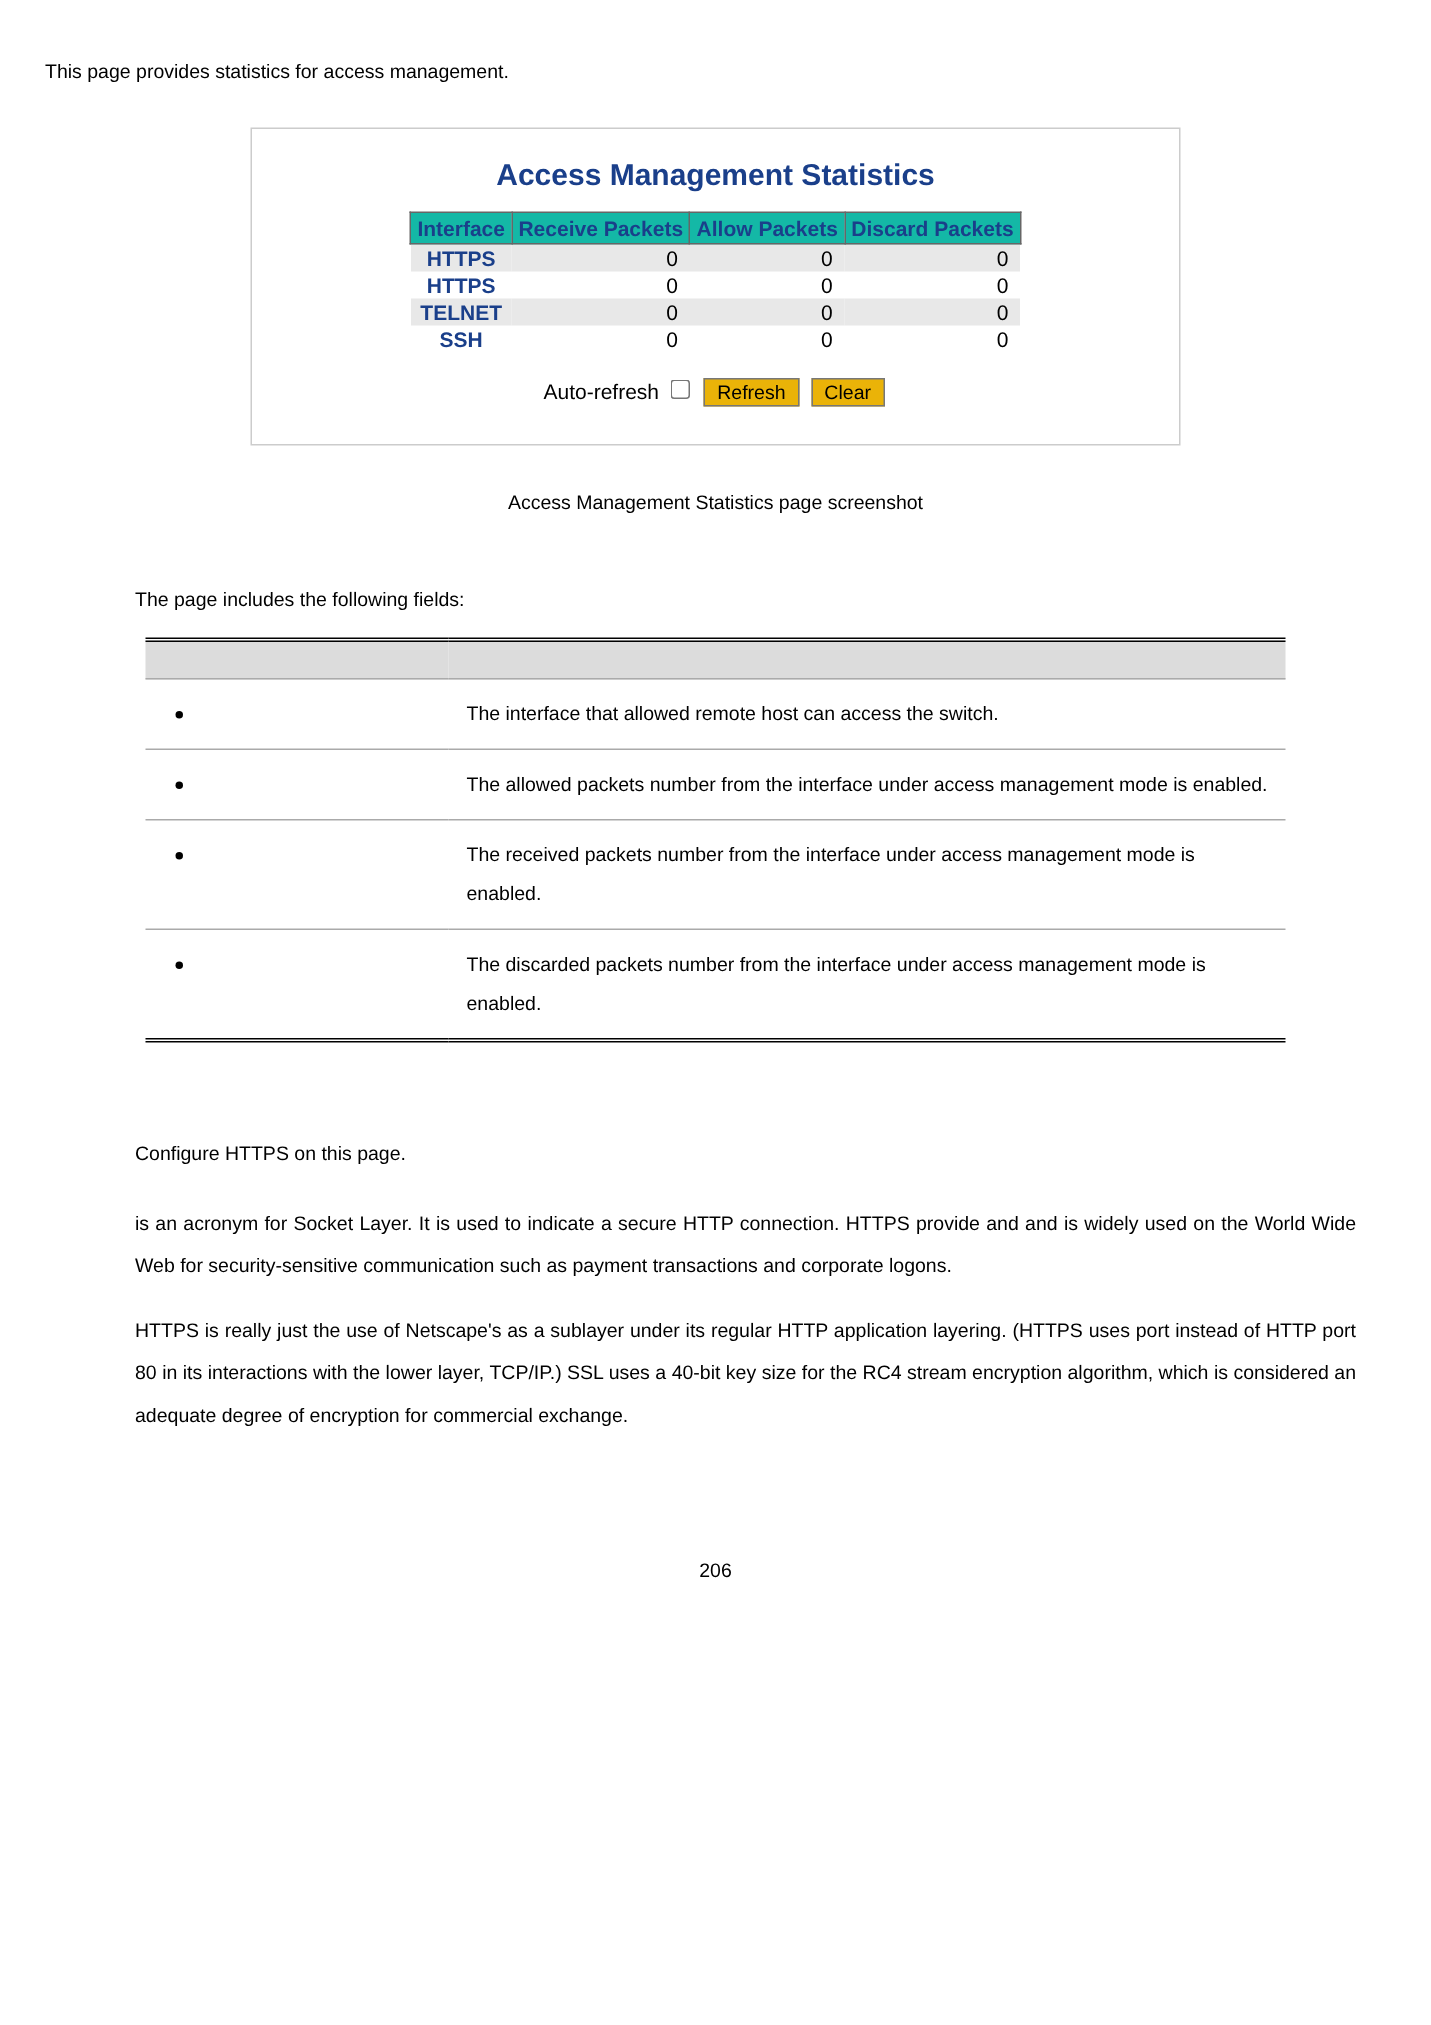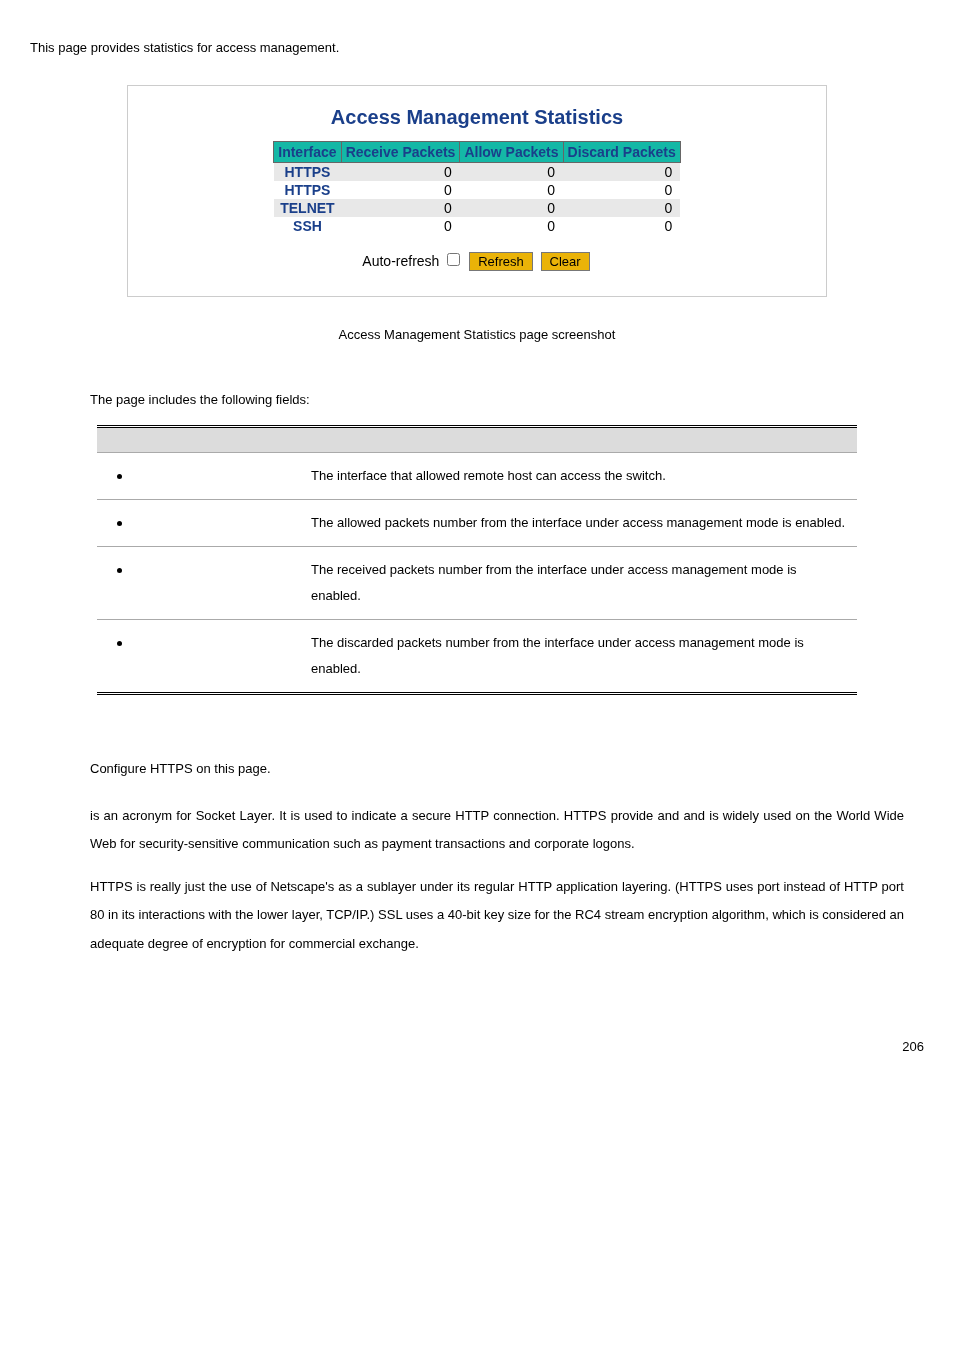--- a/index.html
+++ b/index.html
@@ -10,21 +10,21 @@
     padding: 40px 30px;
     width: 954px;
     box-sizing: border-box;
   }
   .intro-text {
     margin-bottom: 30px;
   }
   .figure {
     border: 1px solid #ccc;
     margin: 30px auto;
-    width: 700px;
+    width: 620px;
     padding: 20px 25px 25px;
     text-align: center;
     box-sizing: border-box;
   }
   .figure-title {
     color: #1a3f8a;
     font-size: 20px;
     font-weight: bold;
     margin-bottom: 12px;
   }
@@ -106,21 +106,21 @@
     border-radius: 50%;
     vertical-align: middle;
     margin-right: 8px;
   }
   .section-body {
     margin-left: 60px;
     margin-right: 20px;
     line-height: 2.2;
   }
   .page-number {
-    text-align: right;
+    text-align: center;
     margin-top: 80px;
     font-size: 13px;
   }
 </style>
 </head>
 <body>
 
 <div class="intro-text">This page provides statistics for access management.</div>
 
 <div class="figure">

